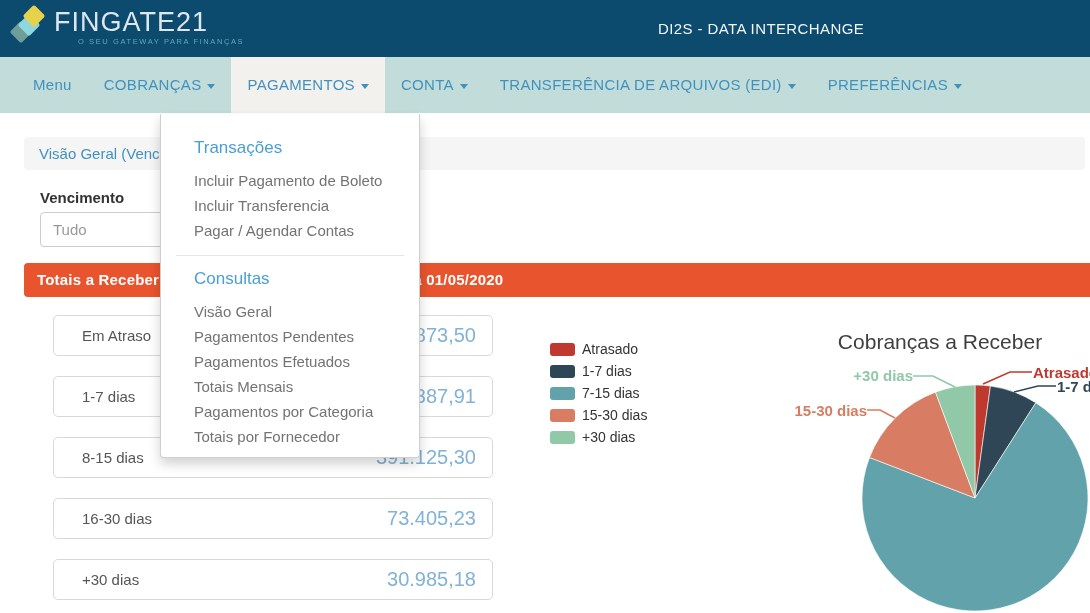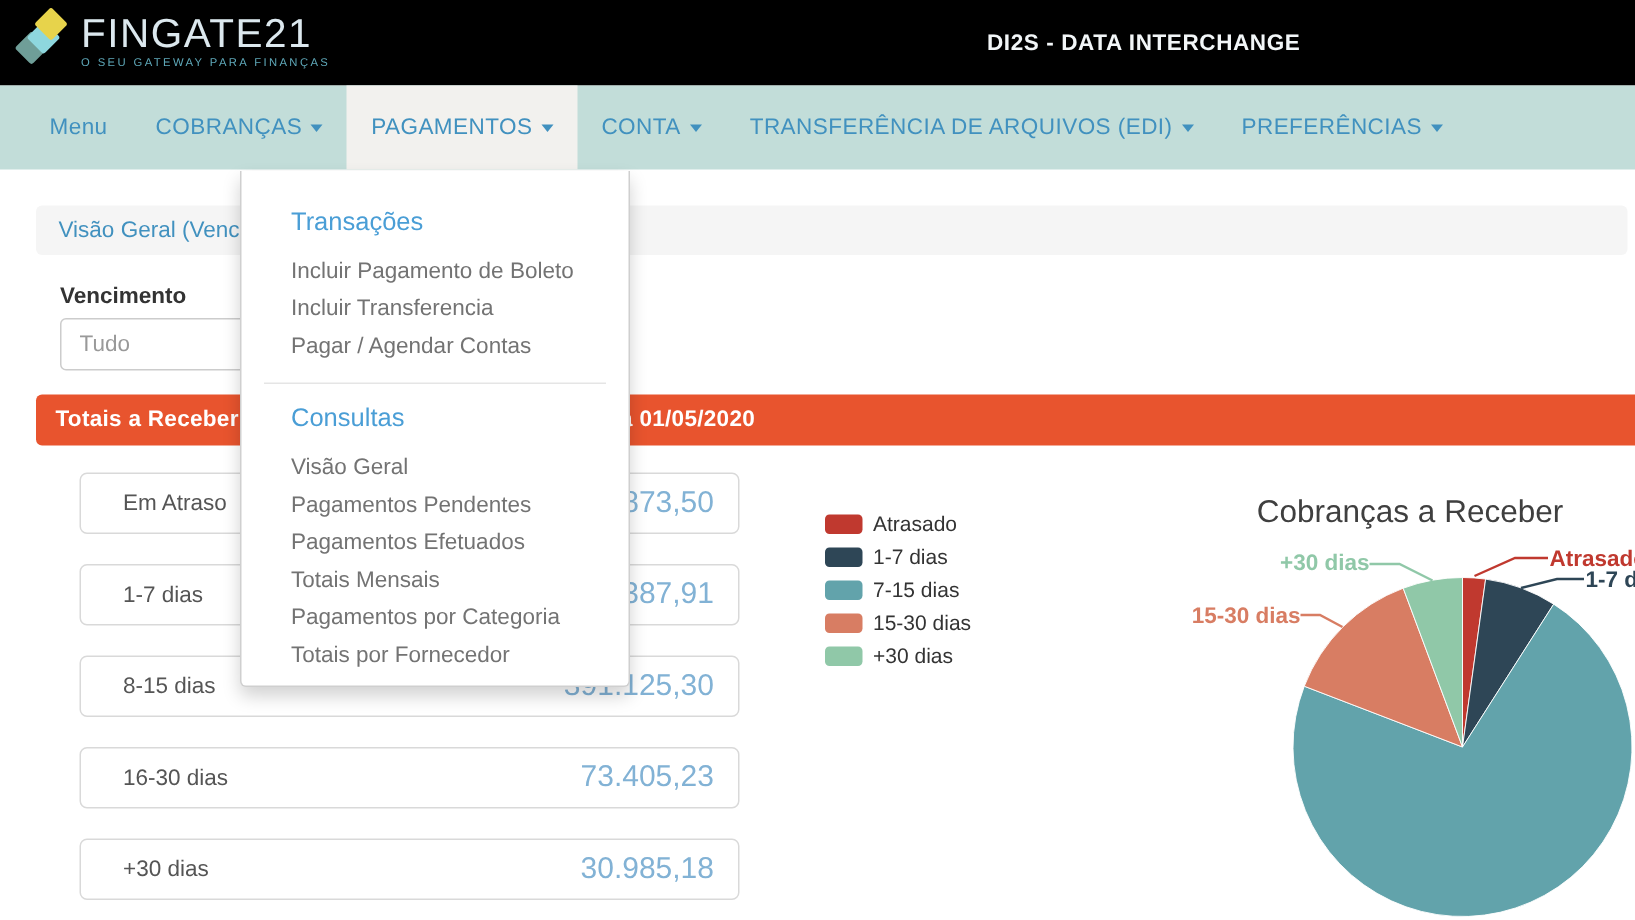--- a/index.html
+++ b/index.html
@@ -1,31 +1,31 @@
 <!DOCTYPE html>
 <html><head>
 <meta charset="utf-8">
 <style>
   * { margin:0; padding:0; box-sizing:border-box; }
   html,body { background:#fff; }
   body { font-family:"Liberation Sans", sans-serif; }
   .page { position:relative; width:1090px; height:613px; overflow:hidden; background:#fff; }
 
   
-  .app-header { position:absolute; left:0; top:0; width:1090px; height:57px; background:#000000; }
+  .app-header { position:absolute; left:0; top:0; width:1090px; height:57px; background:#0c4a6e; }
   .logo { position:absolute; left:10px; top:5px; display:flex; align-items:flex-start; }
   .logo-mark { position:relative; width:42px; height:46px; flex:0 0 auto; }
   .logo-mark .d { position:absolute; width:16px; height:16px; transform:rotate(45deg); border-radius:2px; }
   .d-gray  { left:3px;  top:19px; background:#6f9e98; }
   .d-cyan  { left:11px; top:12px; background:#8ed7de; }
   .d-yellow{ left:16px; top:3px;  background:#e7d34b; }
   .logo-text-wrap { margin-left:2px; margin-top:3px; }
   .logo-title { color:#dce8ee; font-size:27px; font-weight:300; letter-spacing:1px; line-height:28px; }
-  .logo-tagline { color:#5fa9ba; font-size:7.5px; letter-spacing:1.6px; margin-top:1px; }
-  .app-title { position:absolute; left:658px; top:0; height:57px; line-height:57px; color:#f2f6f8; font-size:15px; letter-spacing:.4px;font-weight:bold; }
+  .logo-tagline { color:#5fa9ba; font-size:7.5px; letter-spacing:1.6px; margin-top:1px;margin-left:24px; }
+  .app-title { position:absolute; left:658px; top:0; height:57px; line-height:57px; color:#f2f6f8; font-size:15px; letter-spacing:.4px; }
 
   
   .navbar { position:absolute; left:0; top:57px; width:1090px; height:56px; background:#c2ddd9; display:flex; padding-left:17px; }
   .nav-item { height:56px; line-height:56px; padding:0 16px; color:#4191bf; font-size:15px; letter-spacing:.3px; cursor:pointer; white-space:nowrap; }
   .nav-item.active { background:#f2f1ee; }
   .caret { display:inline-block; width:0; height:0; margin-left:6px; vertical-align:middle; border-left:4px solid transparent; border-right:4px solid transparent; border-top:5px solid #4191bf; }
 
   
   .breadcrumb { position:absolute; left:24px; top:137px; width:1061px; height:33px; background:#f5f5f5; border-radius:4px; line-height:33px; padding-left:15px; color:#4191bf; font-size:15px; }
 

